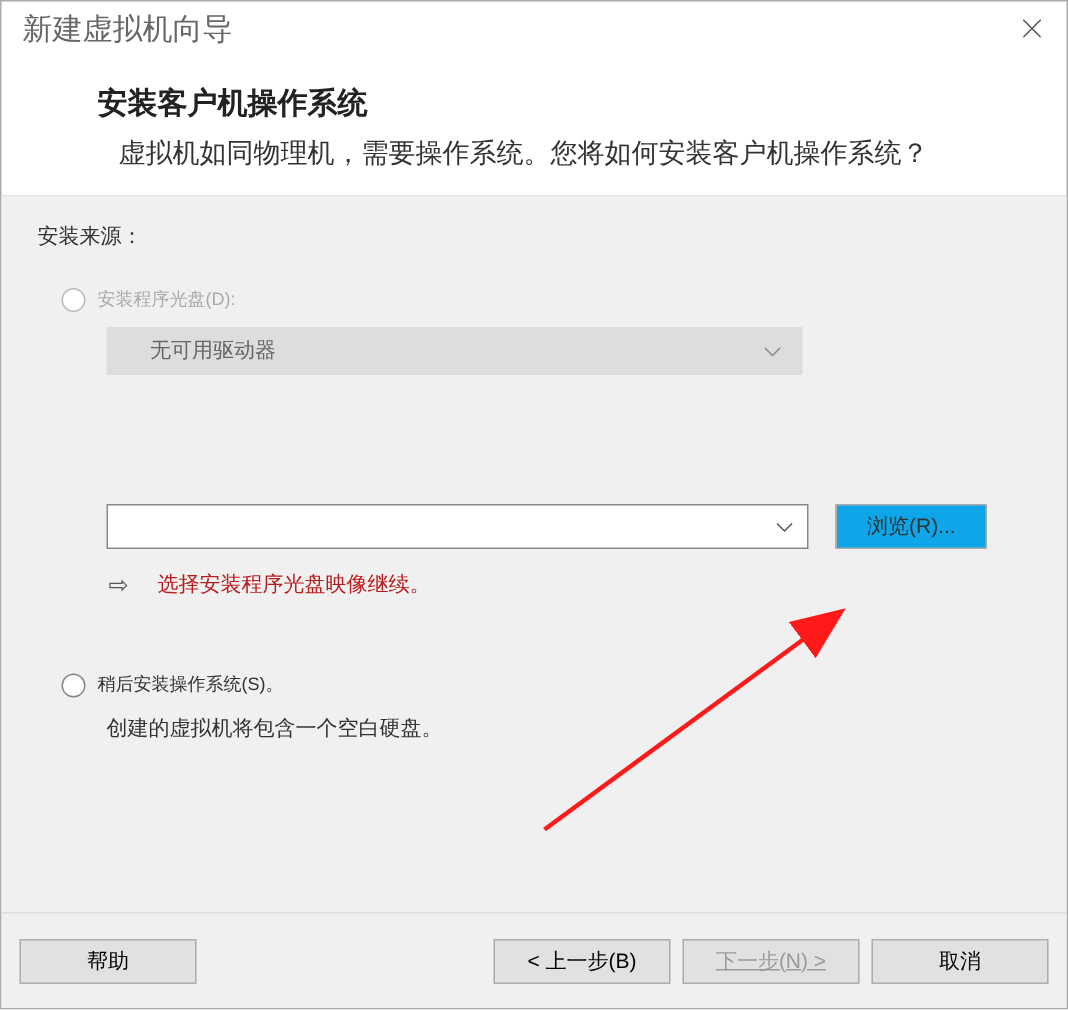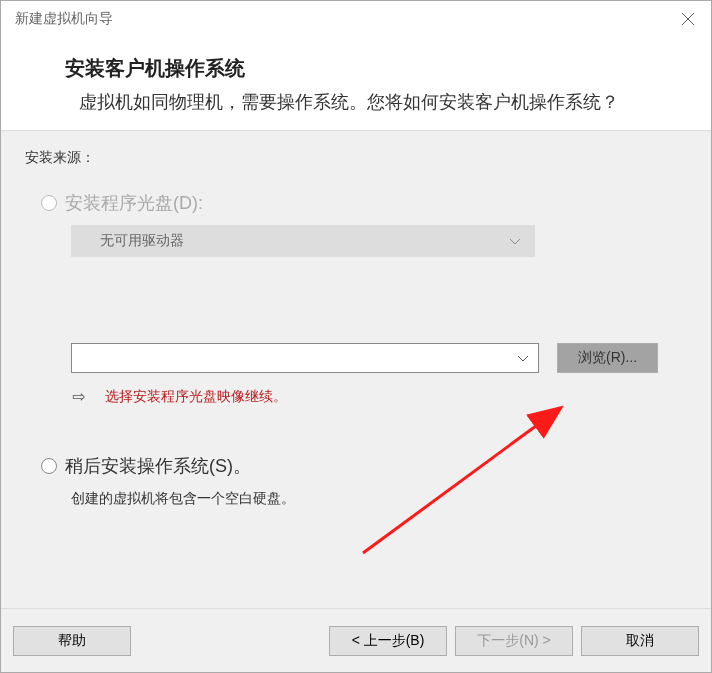--- a/index.html
+++ b/index.html
@@ -1,50 +1,50 @@
 <!DOCTYPE html>
 <html><head>
   <meta charset="utf-8">
   <style>
     * { box-sizing: border-box; margin: 0; padding: 0; }
     html, body { width: 712px; height: 673px; font-family: "Microsoft YaHei", "SimSun", sans-serif; font-size: 14px; color: #333; overflow: hidden; }
     .window { width: 712px; height: 673px; background: #fff; border: 1px solid #aaa; display: flex; flex-direction: column; }
-    .titlebar { height: 36px; display: flex; align-items: center; padding-left: 14px; color: #666; font-size: 14px; }
+    .titlebar { height: 36px; display: flex; align-items: center; padding-left: 14px; color: #666; font-size: 20px; }
     .titlebar-spacer { flex: 1; }
     .close-btn { width: 46px; height: 36px; display: flex; align-items: center; justify-content: center; color: #666; cursor: pointer; }
     .close-btn svg { width: 12px; height: 12px; stroke: #555; stroke-width: 1; }
     .header { padding: 18px 40px 16px 64px; border-bottom: 1px solid #ddd; }
     .header-title { font-size: 20px; font-weight: bold; color: #222; margin-bottom: 8px; }
     .header-sub { font-size: 18px; color: #333; padding-left: 14px; }
     .body { flex: 1; background: #f0f0f0; padding: 18px 24px 0 24px; display: flex; flex-direction: column; position: relative; }
     .section-label { font-size: 14px; color: #333; margin-bottom: 24px; }
     .option-group { margin-left: 16px; }
     .radio-row { display: flex; align-items: center; margin-bottom: 10px; }
     .radio { width: 16px; height: 16px; border: 1px solid #888; border-radius: 50%; margin-right: 8px; display: inline-flex; align-items: center; justify-content: center; background: #fff; }
     .radio.checked::after { content: ""; width: 8px; height: 8px; background: #000; border-radius: 50%; display: block; }
     .radio.disabled { border-color: #bbb; }
-    .radio-label { font-size: 18px; color: #333; }
+    .radio-label { font-size: 12px; color: #333; }
     .radio-label.disabled { color: #aaa; }
     .disc-select { margin-left: 30px; width: 464px; height: 32px; background: #ddd; color: #666; display: flex; align-items: center; padding-left: 29px; position: relative; }
     .disc-chevron { position: absolute; right: 14px; top: 50%; transform: translateY(-50%); }
     .iso-block { margin-top: 86px; }
     .iso-row { display: flex; align-items: center; margin-left: 30px; gap: 18px; }
     .iso-input-wrap { position: relative; flex: 1; max-width: 468px; }
     .iso-input { width: 100%; height: 30px; border: 1px solid #888; background: #fff; font-size: 14px; padding: 0 28px 0 6px; outline: none; }
     .iso-chevron { position: absolute; right: 10px; top: 50%; transform: translateY(-50%); pointer-events: none; }
-    .browse-btn { height: 30px; padding: 0 20px; background: #a3a3a3; border: 1px solid #adadad; font-size: 14px; color: #333; cursor: pointer; }
+    .browse-btn { height: 30px; padding: 0 20px; background: #0ea5e9; border: 1px solid #adadad; font-size: 14px; color: #333; cursor: pointer; }
     .hint-row { display: flex; align-items: center; margin-left: 30px; margin-top: 14px; gap: 18px; }
     .arrow-icon { font-size: 16px; color: #555; width: 16px; text-align: center; }
     .hint-text { font-size: 14px; color: #b91c1c; }
     .later-block { margin-top: 48px; }
     .later-hint { margin-left: 30px; margin-top: 12px; font-size: 14px; }
     .footer { height: 64px; background: #f0f0f0; border-top: 1px solid #ddd; display: flex; align-items: center; padding: 0 12px; gap: 8px; }
     .footer-spacer { flex: 1; }
     .wbtn { height: 30px; min-width: 118px; background: #e1e1e1; border: 1px solid #adadad; font-size: 14px; cursor: pointer; display: inline-flex; align-items: center; justify-content: center; }
-    .wbtn.disabled { color: #9a9a9a; cursor: default; }
+    .wbtn.disabled { color: #9a9a9a; cursor: default; text-decoration: underline; }
     .red-arrow { position: absolute; pointer-events: none; }
     .chev-svg { width: 12px; height: 8px; }
   </style>
 </head>
 <body>
 
 <div class="window">
 
   <div class="titlebar">
     <span>新建虚拟机向导</span>

